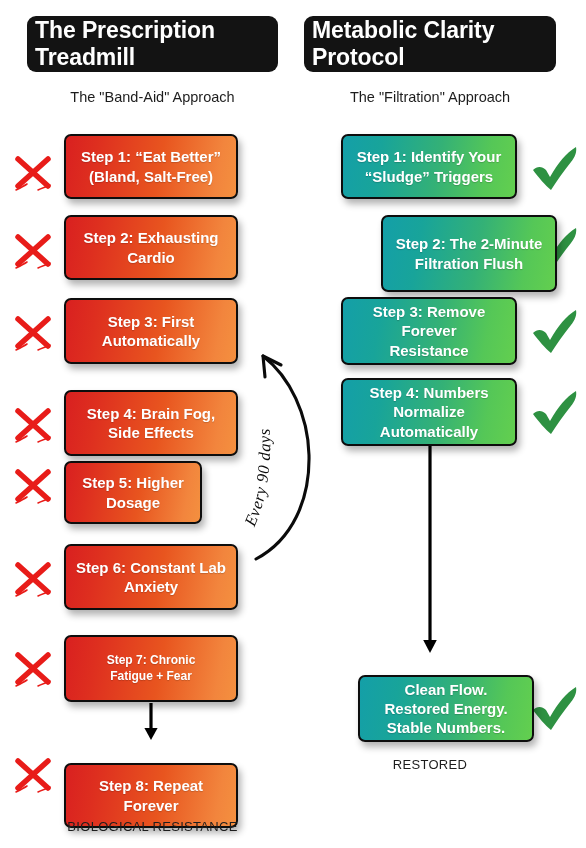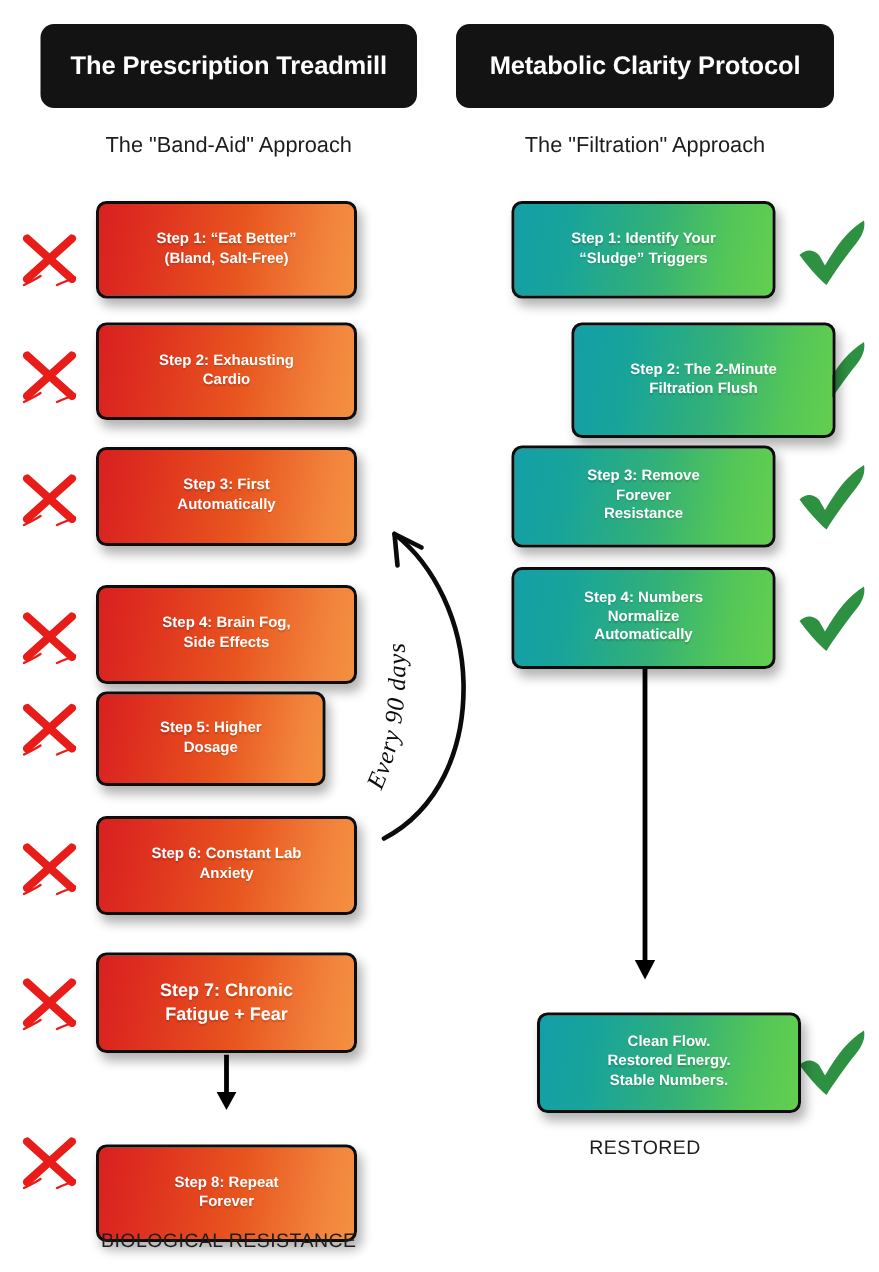--- a/index.html
+++ b/index.html
@@ -26,21 +26,21 @@
   
   .col-header {
     position: absolute;
     height: 56px;
     background: #131313;
     border-radius: 9px;
     display: flex;
     align-items: center;
     justify-content: center;
     color: #ffffff;
-    font-size: 17px;
+    font-size: 23px;
     font-weight: bold;
     letter-spacing: -0.1px;
     box-sizing: border-box;
     padding: 0 8px;
     text-align: left;
   }
   #header-left  { left: 27px;  top: 16px; width: 251px; }
   #header-right { left: 304px; top: 16px; width: 252px; }
 
   .col-subtitle {
@@ -59,21 +59,21 @@
     position: absolute;
     box-sizing: border-box;
     border: 2px solid #0d0d0d;
     border-radius: 7px;
     display: flex;
     align-items: center;
     justify-content: center;
     text-align: center;
     color: #ffffff;
     font-weight: bold;
-    font-size: 10px;
+    font-size: 15px;
     line-height: 1.28;
     padding: 4px 8px;
     box-shadow: 3px 5px 7px rgba(0,0,0,0.30);
     text-shadow: 0 1px 1px rgba(0,0,0,0.18);
   }
   .step-box.red {
     background: linear-gradient(100deg, #d92020 0%, #de2f1f 18%, #e8551f 55%, #f2853d 88%, #f4903f 100%);
   }
   .step-box.green {
     background: linear-gradient(100deg, #149fa8 0%, #18a49a 22%, #34b176 55%, #55c757 82%, #63cf4f 100%);
@@ -217,21 +217,21 @@
     </span>
   </div>
 
   <div class="step-box red" style="left:64px; top:390px; width:174px; height:66px;">
     <span>
       <span>Step 4: Brain Fog,</span><br>
       <span>Side Effects</span>
     </span>
   </div>
 
-  <div class="step-box red" style="left:64px; top:461px; width:153px; height:63px;">
+  <div class="step-box red" style="left:64px; top:461px; width:138px; height:63px;">
     <span>
       <span>Step 5: Higher</span><br>
       <span>Dosage</span>
     </span>
   </div>
 
   <div class="step-box red" style="left:64px; top:544px; width:174px; height:66px;">
     <span>
       <span>Step 6: Constant Lab</span><br>
       <span>Anxiety</span>

